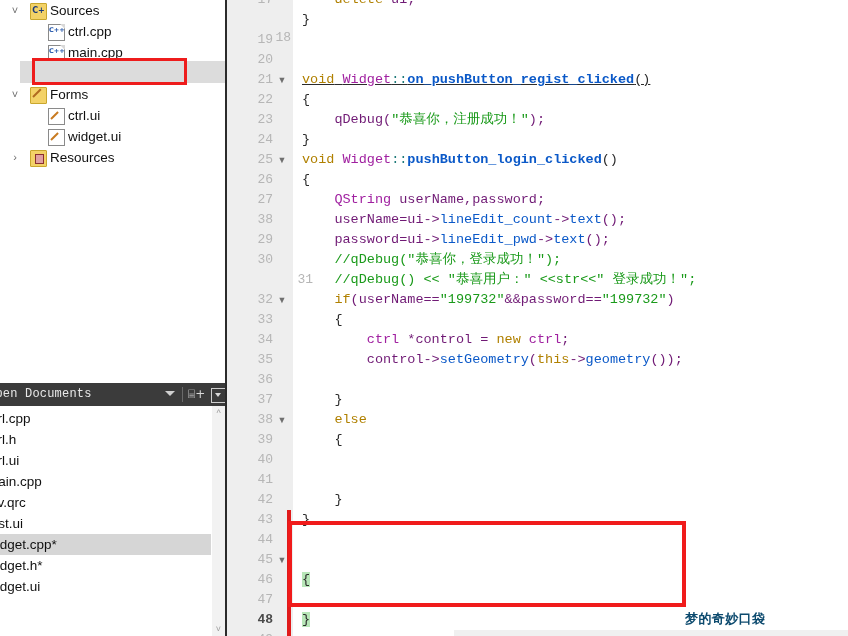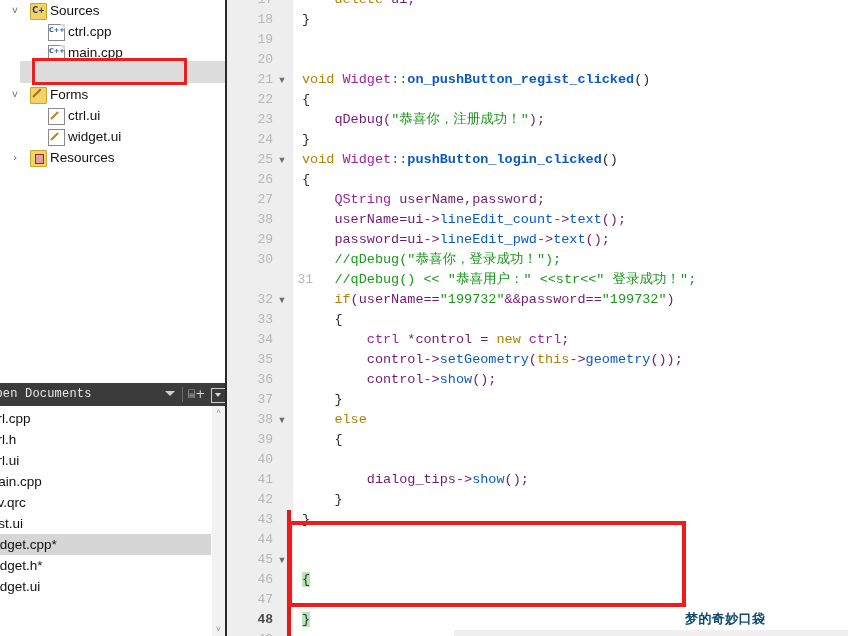--- a/index.html
+++ b/index.html
@@ -185,29 +185,29 @@
     </div>
   </div>
 
   <div id="left-divider"></div>
 
   <div id="editor">
     <div id="gutter"></div>
     <div id="code-area">
         <div class="ln" style="top: -10px;">17</div>
         <div class="cl" style="top: -10px;"><span class="t-plain">    </span><span class="t-kw">delete</span><span class="t-plain"> ui;</span></div>
-        <div class="ln" style="top: 10px;">18</div>
+        <div class="ln" style="top: 28px; padding-left: 18px;">18</div>
         <div class="cl" style="top: 10px;"><span class="t-punc">}</span></div>
         <div class="ln" style="top: 30px;">19</div>
         <div class="cl" style="top: 30px;"></div>
         <div class="ln" style="top: 50px;">20</div>
         <div class="cl" style="top: 50px;"></div>
         <div class="ln" style="top: 70px;">21</div>
         <div class="fold" style="top: 70px;">▼</div>
-        <div class="cl" style="top: 70px;"><span class="t-kw">void</span><span class="t-plain"> </span><span class="t-type">Widget</span><span class="t-scope">::</span><span class="t-fn">on_pushButton_regist_clicked</span><span class="t-punc">()</span></div>
+        <div class="cl" style="top: 70px; text-decoration: underline;"><span class="t-kw">void</span><span class="t-plain"> </span><span class="t-type">Widget</span><span class="t-scope">::</span><span class="t-fn">on_pushButton_regist_clicked</span><span class="t-punc">()</span></div>
         <div class="ln" style="top: 90px;">22</div>
         <div class="cl" style="top: 90px;"><span class="t-punc">{</span></div>
         <div class="ln" style="top: 110px;">23</div>
         <div class="cl" style="top: 110px;"><span class="t-plain">    qDebug(</span><span class="t-str">"恭喜你，注册成功！"</span><span class="t-plain">);</span></div>
         <div class="ln" style="top: 130px;">24</div>
         <div class="cl" style="top: 130px;"><span class="t-punc">}</span></div>
         <div class="ln" style="top: 150px;">25</div>
         <div class="fold" style="top: 150px;">▼</div>
         <div class="cl" style="top: 150px;"><span class="t-kw">void</span><span class="t-plain"> </span><span class="t-type">Widget</span><span class="t-scope">::</span><span class="t-fn">pushButton_login_clicked</span><span class="t-punc">()</span></div>
         <div class="ln" style="top: 170px;">26</div>
@@ -225,31 +225,29 @@
         <div class="ln" style="top: 290px;">32</div>
         <div class="fold" style="top: 290px;">▼</div>
         <div class="cl" style="top: 290px;"><span class="t-plain">    </span><span class="t-kw">if</span><span class="t-plain">(userName==</span><span class="t-str">"199732"</span><span class="t-plain">&amp;&amp;password==</span><span class="t-str">"199732"</span><span class="t-plain">)</span></div>
         <div class="ln" style="top: 310px;">33</div>
         <div class="cl" style="top: 310px;"><span class="t-punc">    {</span></div>
         <div class="ln" style="top: 330px;">34</div>
         <div class="cl" style="top: 330px;"><span class="t-plain">        </span><span class="t-type">ctrl</span><span class="t-plain"> *control = </span><span class="t-kw">new</span><span class="t-plain"> </span><span class="t-type">ctrl</span><span class="t-plain">;</span></div>
         <div class="ln" style="top: 350px;">35</div>
         <div class="cl" style="top: 350px;"><span class="t-plain">        control-&gt;</span><span class="t-mem">setGeometry</span><span class="t-plain">(</span><span class="t-kw">this</span><span class="t-plain">-&gt;</span><span class="t-mem">geometry</span><span class="t-plain">());</span></div>
         <div class="ln" style="top: 370px;">36</div>
-        <div class="cl" style="top: 370px;"><span class="t-plain">        control-&gt;</span><span class="t-mem">show</span><span class="t-plain">();</span></div>
         <div class="ln" style="top: 390px;">37</div>
         <div class="cl" style="top: 390px;"><span class="t-punc">    }</span></div>
         <div class="ln" style="top: 410px;">38</div>
         <div class="fold" style="top: 410px;">▼</div>
         <div class="cl" style="top: 410px;"><span class="t-plain">    </span><span class="t-kw">else</span></div>
         <div class="ln" style="top: 430px;">39</div>
         <div class="cl" style="top: 430px;"><span class="t-punc">    {</span></div>
         <div class="ln" style="top: 450px;">40</div>
         <div class="ln" style="top: 470px;">41</div>
-        <div class="cl" style="top: 470px;"><span class="t-plain">        dialog_tips-&gt;</span><span class="t-mem">show</span><span class="t-plain">();</span></div>
         <div class="ln" style="top: 490px;">42</div>
         <div class="cl" style="top: 490px;"><span class="t-punc">    }</span></div>
         <div class="ln" style="top: 510px;">43</div>
         <div class="cl" style="top: 510px;"><span class="t-punc">}</span></div>
         <div class="ln" style="top: 530px;">44</div>
         <div class="cl" style="top: 530px;"></div>
         <div class="ln" style="top: 550px;">45</div>
         <div class="fold" style="top: 550px;">▼</div>
         <div class="ln" style="top: 570px;">46</div>
         <div class="cl" style="top: 570px;"><span class="t-punc brace-hl">{</span></div>

